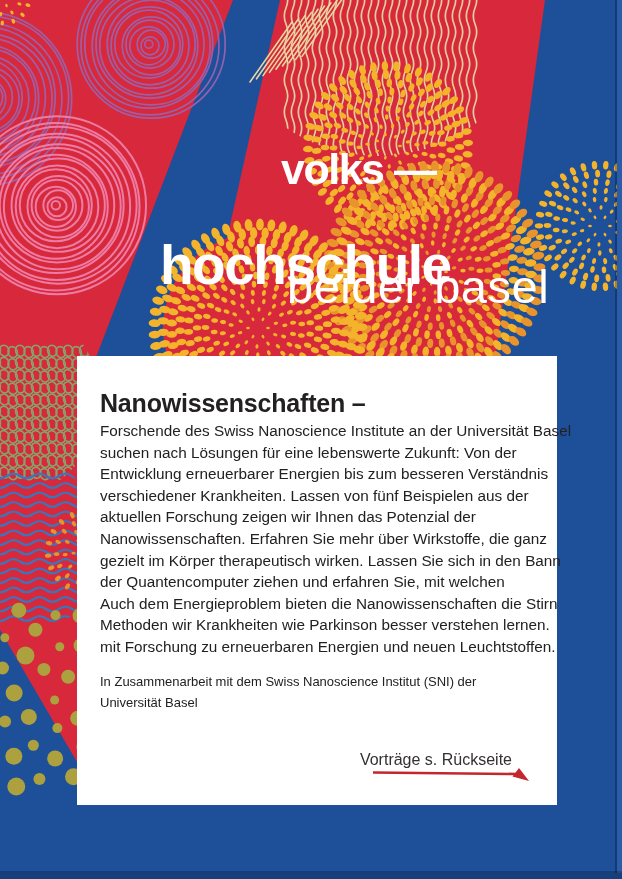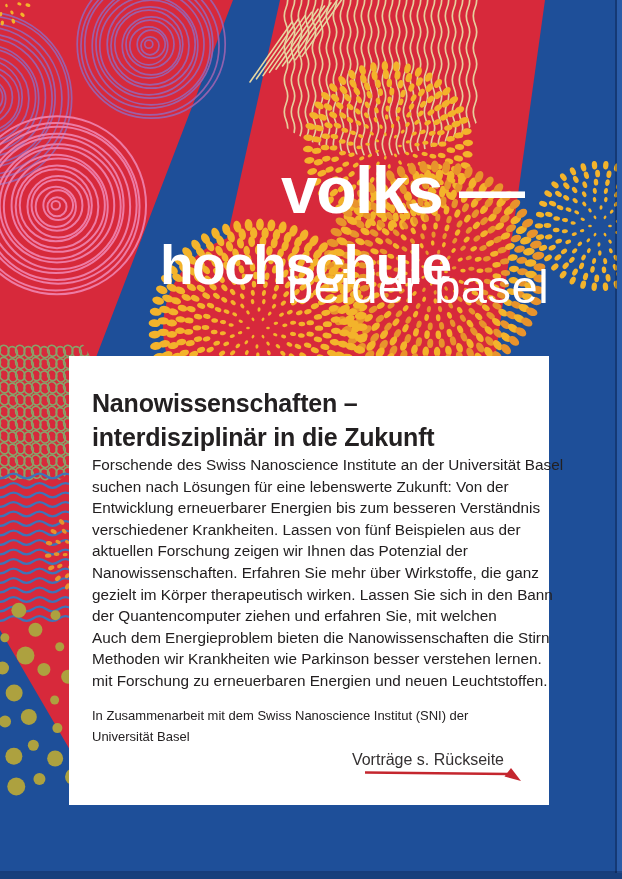--- a/index.html
+++ b/index.html
@@ -5,26 +5,26 @@
   html,body{margin:0;padding:0;background:#888;}
   .poster{
     position:relative; width:622px; height:879px; overflow:hidden;
     background:#1e4f99;
     font-family:"Liberation Sans","DejaVu Sans",sans-serif;
   }
   .poster svg.bg{position:absolute;left:0;top:0;}
   
   .logo{position:absolute;left:0;top:0;width:622px;color:#ffffff;}
   .logo-line{position:absolute;white-space:nowrap;line-height:1;}
-  .logo-volks{left:281px;top:157px;font-size:66px;font-weight:800;letter-spacing:-1.5px;}
+  .logo-volks{left:281px;top:148px;font-size:43px;font-weight:800;letter-spacing:-1.5px;}
   .logo-hochschule{left:160px;top:206px;font-size:55px;font-weight:800;letter-spacing:-1.5px;margin-top:32px;}
   .logo-beider{left:287px;top:263px;font-size:47px;font-weight:300;letter-spacing:0.5px;}
   
   .card{
-    position:absolute;left:69px;top:356px;width:480px;height:449px;
+    position:absolute;left:77px;top:356px;width:480px;height:449px;
     background:#ffffff;box-sizing:border-box;
     padding:30px 70px 0 23px;color:#232021;
   }
   .card-title{font-size:25px;font-weight:700;line-height:34px;letter-spacing:-0.2px;white-space:nowrap;}
   .card-body{font-size:15.3px;line-height:21.6px;}
   .card-body .tline{white-space:nowrap;}
   .card-coop{margin-top:13px;font-size:13px;line-height:21.6px;}
   .card-coop .tline{white-space:nowrap;}
   .link-wrap{position:absolute;right:27px;top:395px;text-align:right;}
   .link-label{display:inline-block;padding-right:18px;font-size:16px;color:#343031;white-space:nowrap;}
@@ -1579,21 +1579,20 @@
 
   <div class="logo">
     <div class="logo-line logo-volks">volks —</div>
     <div class="logo-line logo-hochschule">hochschule</div>
     <div class="logo-line logo-beider">beider basel</div>
   </div>
 
   <div class="card">
     <div class="card-title">
       <div>Nanowissenschaften –</div>
-      <div>interdisziplinär in die Zukunft</div>
     </div>
 
     <div class="card-body">
         <div class="tline">Forschende des Swiss Nanoscience Institute an der Universität Basel</div>
         <div class="tline">suchen nach Lösungen für eine lebenswerte Zukunft: Von der</div>
         <div class="tline">Entwicklung erneuerbarer Energien bis zum besseren Verständnis</div>
         <div class="tline">verschiedener Krankheiten. Lassen von fünf Beispielen aus der</div>
         <div class="tline">aktuellen Forschung zeigen wir Ihnen das Potenzial der</div>
         <div class="tline">Nanowissenschaften. Erfahren Sie mehr über Wirkstoffe, die ganz</div>
         <div class="tline">gezielt im Körper therapeutisch wirken. Lassen Sie sich in den Bann</div>

